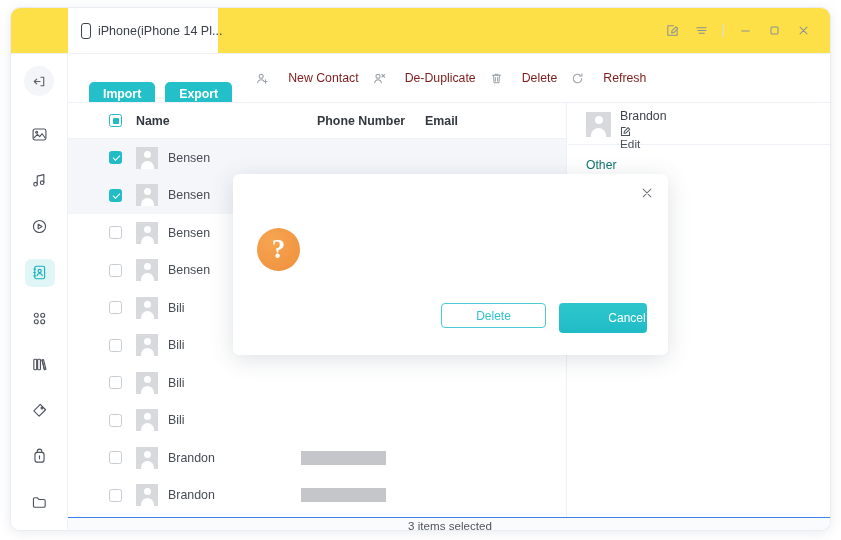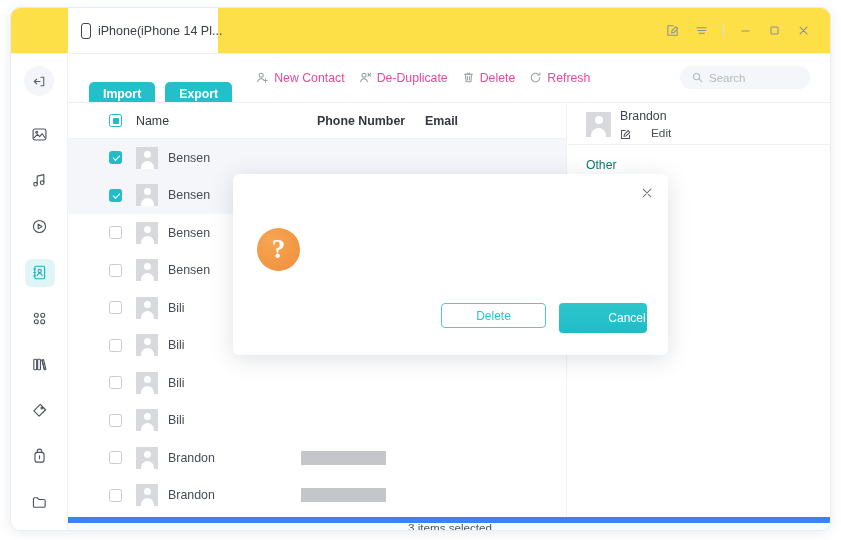--- a/index.html
+++ b/index.html
@@ -89,22 +89,22 @@
   }
   .pill {
     height: 25px; min-width: 65px; padding: 0 14px;
     border-radius: 5px; background: #24c0c9; color: #ffffff;
     font-size: 12.3px; font-weight: bold;
     display: flex; align-items: center; justify-content: center;
     margin-right: 10px;
     margin-top: 32px;
   }
   .tool {
-    display: flex; align-items: flex-start; gap: 5px;
-    margin-left: 14px; color: #ec4899; font-size: 12.3px;
+    display: flex; align-items: center; gap: 19px;
+    margin-left: 14px; color: #7f1d1d; font-size: 12.3px;
   }
   .tool:first-of-type { margin-left: 18px; }
   .search {
     position: absolute; right: 22px; top: 12px;
     width: 130px; height: 23px; border-radius: 12px;
     background: #f4f6f9;
     display: flex; align-items: center; gap: 6px; padding-left: 12px;
     color: #b2b8c0; font-size: 11.5px;
   }
 
@@ -116,21 +116,21 @@
   .list-pane {
     position: absolute; left: 0; top: 0; width: 499px; height: 415px;
     border-right: 1px solid #eef1f5;
     background: #ffffff;
   }
   .list-head {
     position: relative; height: 36px;
     border-bottom: 1px solid #eef1f5;
     display: flex; align-items: center;
   }
-  .col-name { position: absolute; left: 68px; font-size: 12.4px; font-weight: normal; color: #33383f; }
+  .col-name { position: absolute; left: 68px; font-size: 12.4px; font-weight: bold; color: #33383f; }
   .col-phone { position: absolute; left: 233px; font-size: 12.4px; font-weight: bold; color: #33383f; padding-left: 16px; }
   .col-email { position: absolute; left: 357px; font-size: 12.4px; font-weight: bold; color: #33383f; }
 
   .cbox {
     position: absolute; left: 41px;
     width: 13px; height: 13px; border: 1.3px solid #c7ccd3; border-radius: 2.5px;
     background: #ffffff;
   }
   .cbox.indet { border-color: #21bcc6; display: flex; align-items: center; justify-content: center; }
   .cbox.indet::after { content:""; width: 6px; height: 6px; background: #21bcc6; border-radius: 1px; }
@@ -169,33 +169,33 @@
   .detail-avatar {
     position: absolute; left: 18px; top: 9px;
     width: 25px; height: 25px; background: #d7d9dd;
     display: flex; align-items: flex-end; justify-content: center; overflow: hidden;
   }
   .detail-avatar .head { width: 8px; height: 8px; border-radius: 50%; background: #ffffff; position: absolute; top: 4px; }
   .detail-avatar .body { width: 15px; height: 9px; border-radius: 8px 8px 0 0; background: #ffffff; position: absolute; bottom: 0; }
   .detail-name { position: absolute; left: 52px; top: 6px; font-size: 12.3px; color: #3f444b; }
   .detail-edit {
     position: absolute; left: 52px; top: 23px;
-    display: flex; align-items: flex-end; gap: 20px;
-    font-size: 11.8px; color: #4a4f57;
+    display: flex; align-items: flex-start; gap: 0;
+    font-size: 11.8px; color: #4a4f57; flex-direction: column;
   }
   .detail-other {
     position: absolute; left: 18px; top: 55px;
     font-size: 12.2px; color: #0f766e;
   }
 
   
   .statusbar {
     position: absolute; left: 57px; top: 509px; width: 764px; height: 15px;
     background: #fafbfc;
-    border-top: 6px solid #3b82f6;
+    border-top: 1px solid #3b82f6;
     display: flex; align-items: center; justify-content: center;
     font-size: 11.6px; color: #4f545c;
   }
 
   
   .modal {
     position: absolute; left: 222px; top: 166px;
     width: 435px; height: 181px;
     background: #ffffff; border-radius: 6px;
     box-shadow: 0 4px 22px rgba(60,70,90,0.17);
@@ -415,27 +415,20 @@
     </div>
 
     <div class="tool">
       <svg width="13" height="13" viewBox="0 0 14 14" fill="none" stroke="#9aa0a8" stroke-width="1.1">
         <path d="M11.6 7a4.6 4.6 0 11-1.5-3.4"></path>
           <path d="M11.8 1.8v2.6h-2.6"></path>
       </svg>
       <span>Refresh</span>
     </div>
 
-    <div class="search">
-      <svg width="11" height="11" viewBox="0 0 12 12" fill="none" stroke="#b2b8c0" stroke-width="1.2">
-        <circle cx="5" cy="5" r="3.4"></circle>
-          <path d="M7.6 7.6l3 3"></path>
-      </svg>
-      <span>Search</span>
-    </div>
   </div>
 
   <div class="content">
 
     <div class="list-pane">
       <div class="list-head">
         <span class="cbox indet"></span>
         <span class="col-name">Name</span>
         <span class="col-phone">Phone Number</span>
         <span class="col-email">Email</span>

